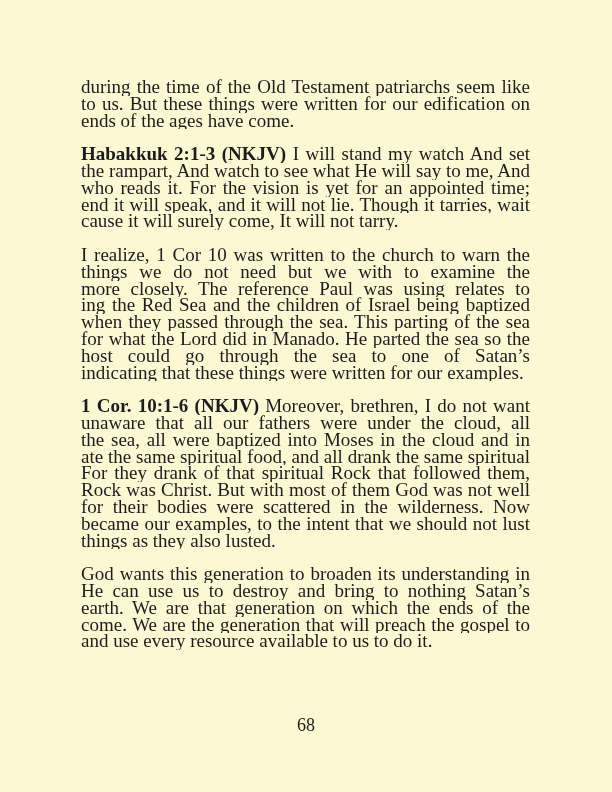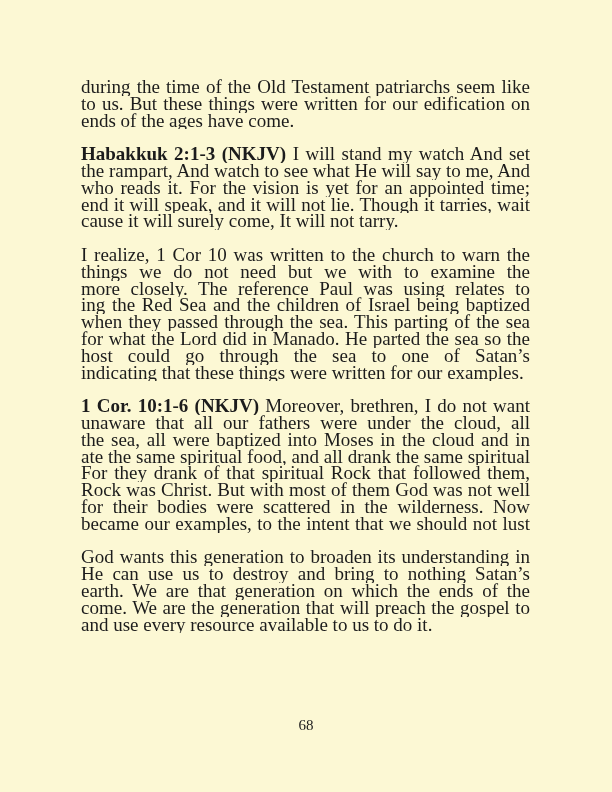--- a/index.html
+++ b/index.html
@@ -40,21 +40,21 @@
   }
   .b {
     font-weight: bold;
   }
   .pagenum {
     position: absolute;
     top: 717px;
     left: 0;
     width: 612px;
     text-align: center;
-    font-size: 15px;
+    font-size: 18px;
     line-height: 16.8px;
   }
 </style>
 </head>
 <body style="background: rgb(252, 248, 212); color: rgb(28, 28, 28);">
 
 <div class="content">
 
   <div class="para">
     <div class="line">during the time of the Old Testament patriarchs seem like fairy tales</div>
@@ -83,20 +83,21 @@
 
   <div class="para">
     <div class="line"><span class="b">1 Cor. 10:1-6 (NKJV)</span><span> Moreover, brethren, I do not want you to be</span></div>
     <div class="line">unaware that all our fathers were under the cloud, all passed through</div>
     <div class="line">the sea, all were baptized into Moses in the cloud and in the sea, all</div>
     <div class="line">ate the same spiritual food, and all drank the same spiritual drink.</div>
     <div class="line">For they drank of that spiritual Rock that followed them, and that</div>
     <div class="line">Rock was Christ. But with most of them God was not well pleased,</div>
     <div class="line">for their bodies were scattered in the wilderness. Now these things</div>
     <div class="line">became our examples, to the intent that we should not lust after evil</div>
+    <div class="line last">things as they also lusted.</div>
   </div>
 
   <div class="para">
     <div class="line">God wants this generation to broaden its understanding in order that</div>
     <div class="line">He can use us to destroy and bring to nothing Satan’s kingdom on the</div>
     <div class="line">earth.  We are that generation on which the ends of the world have</div>
     <div class="line">come.  We are the generation that will preach the gospel to the world</div>
     <div class="line last">and use every resource available to us to do it.</div>
   </div>
 

